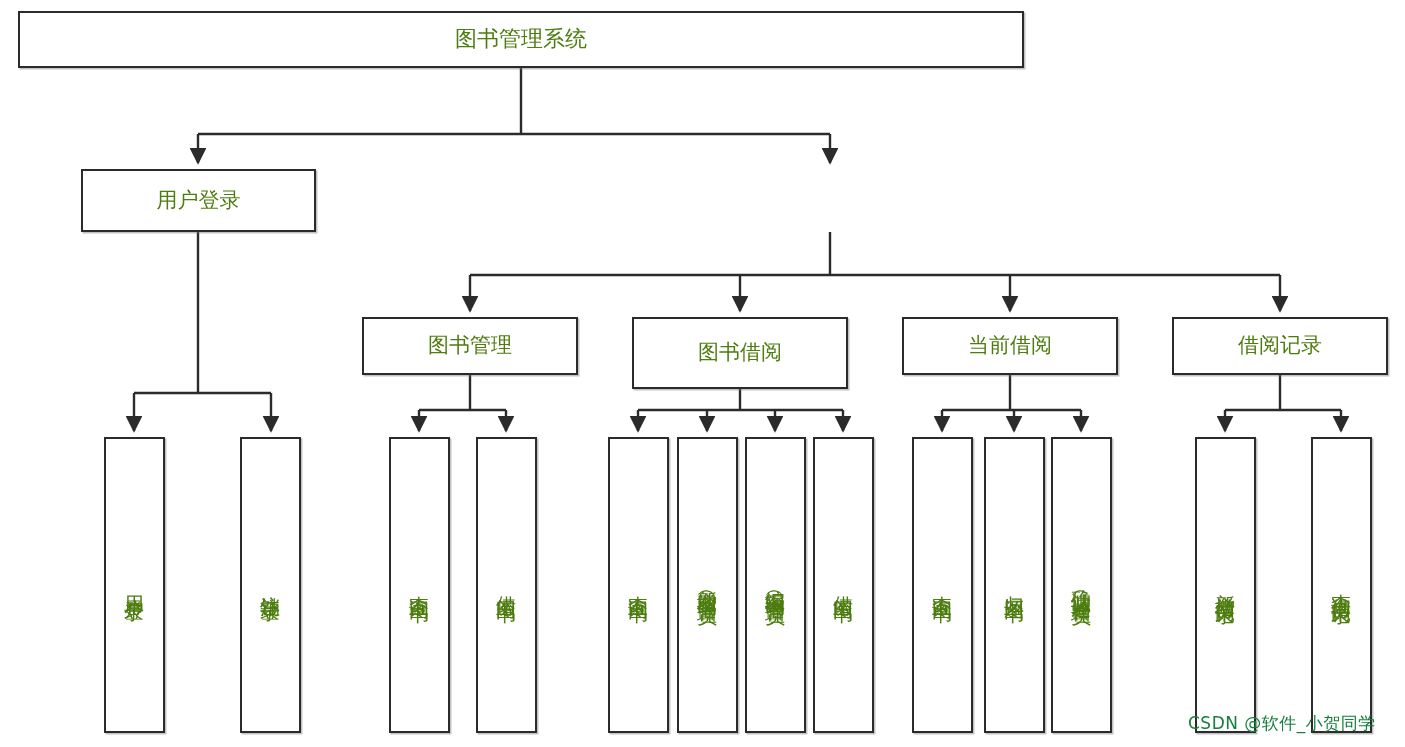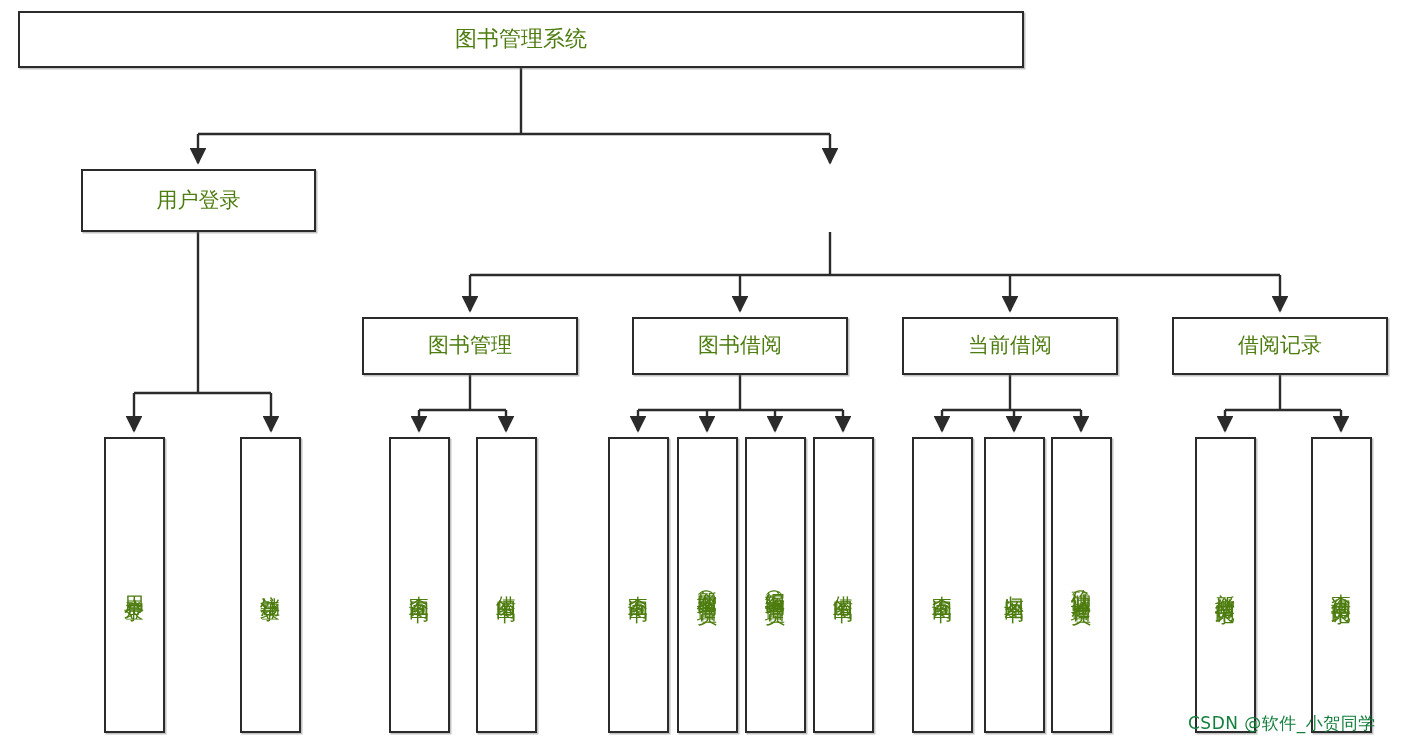--- a/index.html
+++ b/index.html
@@ -132,21 +132,21 @@
     <span class="node-label">图书管理系统</span>
   </div>
 
   <div class="node level2" style="left:81px; top:169px; width:235px; height:63px;">
     <span class="node-label">用户登录</span>
   </div>
 
   <div class="node level3" style="left:362px; top:317px; width:216px; height:58px;">
     <span class="node-label">图书管理</span>
   </div>
-  <div class="node level3" style="left:632px; top:317px; width:216px; height:58px;">
+  <div class="node level3" style="left:632px; top:317px; width:216px; height:72px;">
     <span class="node-label">图书借阅</span>
   </div>
   <div class="node level3" style="left:902px; top:317px; width:216px; height:58px;">
     <span class="node-label">当前借阅</span>
   </div>
   <div class="node level3" style="left:1172px; top:317px; width:216px; height:58px;">
     <span class="node-label">借阅记录</span>
   </div>
 
   <div class="node leaf" style="left:104px; top:437px; width:61px; height:296px;">

